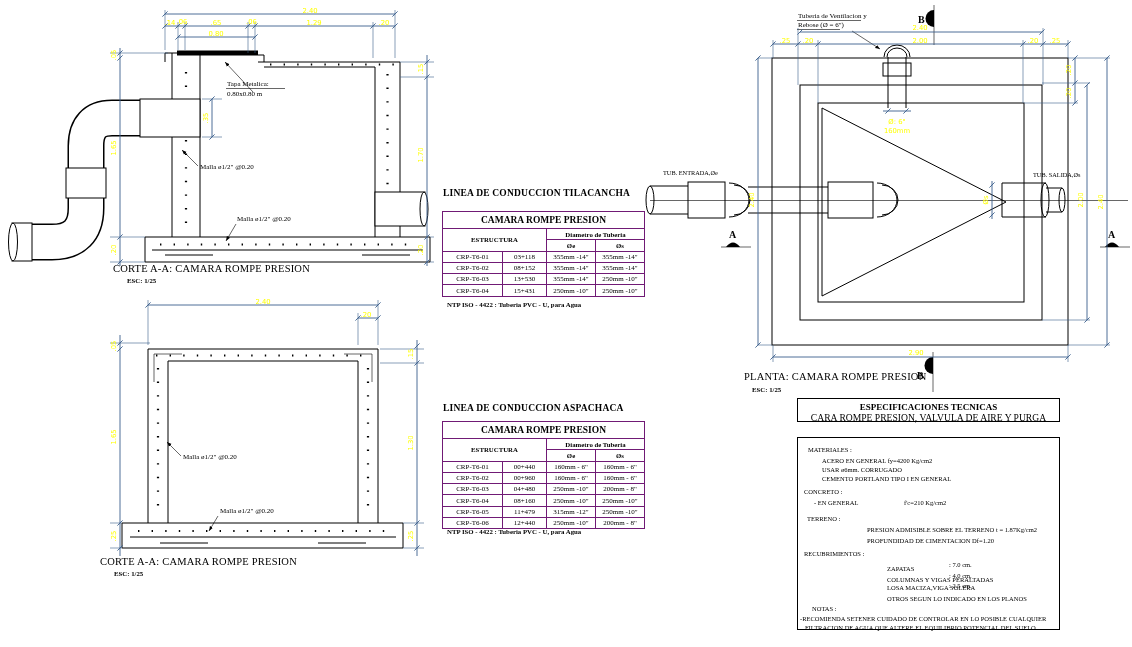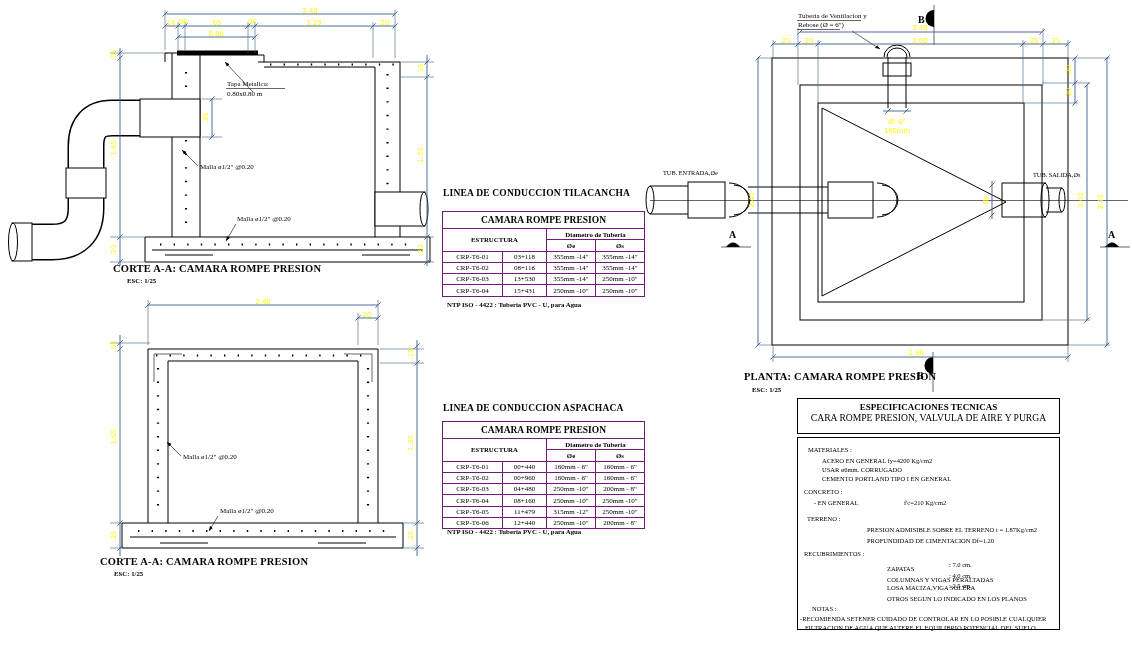--- a/index.html
+++ b/index.html
@@ -8,30 +8,30 @@
   svg{position:absolute;left:0;top:0}
   .ln{stroke:#000;stroke-width:1;fill:none}
   .thin{stroke:#000;stroke-width:.6;fill:none}
   .dots{stroke:#000;stroke-width:2.2;stroke-dasharray:1.4 12.2;fill:none}
   .wfill{fill:#fff;stroke:#000;stroke-width:1}
   .dim{stroke:#3a5f8c;stroke-width:.9;fill:none}
   .dimthin{stroke:#3a5f8c;stroke-width:.6;fill:none}
   .dimtxt{fill:#ffff00;font-family:"DejaVu Sans",sans-serif;font-size:6.8px;text-anchor:middle}
   .lbl{fill:#000;font-family:"Liberation Serif",serif;font-size:7px}
   .mark{fill:#000;font-family:"Liberation Serif",serif;font-size:10px;font-weight:bold}
-  .title{position:absolute;font-weight:bold;font-size:10.5px;color:#000;white-space:nowrap;letter-spacing:.2px}
+  .title{position:absolute;font-weight:normal;font-size:10.5px;color:#000;white-space:nowrap;letter-spacing:.2px}
   .esc{position:absolute;font-size:6.8px;font-weight:bold;color:#000;white-space:nowrap}
   .thead{position:absolute;font-weight:bold;font-size:9.5px;color:#000;white-space:nowrap;letter-spacing:.2px}
   .tnote{position:absolute;font-size:6.8px;color:#000;white-space:nowrap;font-weight:bold}
   .crp{position:absolute;border:1.5px solid #000;border-collapse:collapse;background:#fff}
   .crp td{border:1px solid #701a75;text-align:center;font-size:7px;padding:0 2px;height:11.3px;white-space:nowrap;color:#000}
   .crp .t-title{font-size:9.5px;font-weight:bold;height:17px}
   .crp .t-h{font-size:6.8px;font-weight:bold}
   .spec{position:absolute;background:#fff}
-  .spec-titlebox{position:absolute;left:0;top:0;width:263px;height:36px;border:1.4px solid #000;text-align:center}
+  .spec-titlebox{position:absolute;left:0;top:0;width:263px;height:24px;border:1.4px solid #000;text-align:center}
   .spec-t1{font-size:9px;font-weight:bold;margin-top:3px}
   .spec-t2{font-size:9.6px;font-weight:normal}
   .spec-body{position:absolute;left:0;top:39px;width:263px;height:193px;border:1.4px solid #000}
   .sl{position:absolute;font-size:6.5px;color:#000;white-space:nowrap}
 </style>
 </head>
 <body>
 
 <div class="sheet">
 
@@ -240,21 +240,21 @@
     <td class="t-h">Øs</td>
   </tr>
   <tr>
           <td>CRP-T6-01</td>
           <td>03+118</td>
           <td>355mm -14"</td>
           <td>355mm -14"</td>
         </tr>
   <tr>
           <td>CRP-T6-02</td>
-          <td>08+116</td>
+          <td>08+152</td>
           <td>355mm -14"</td>
           <td>355mm -14"</td>
         </tr>
   <tr>
           <td>CRP-T6-03</td>
           <td>13+530</td>
           <td>355mm -14"</td>
           <td>250mm -10"</td>
         </tr>
   <tr>

